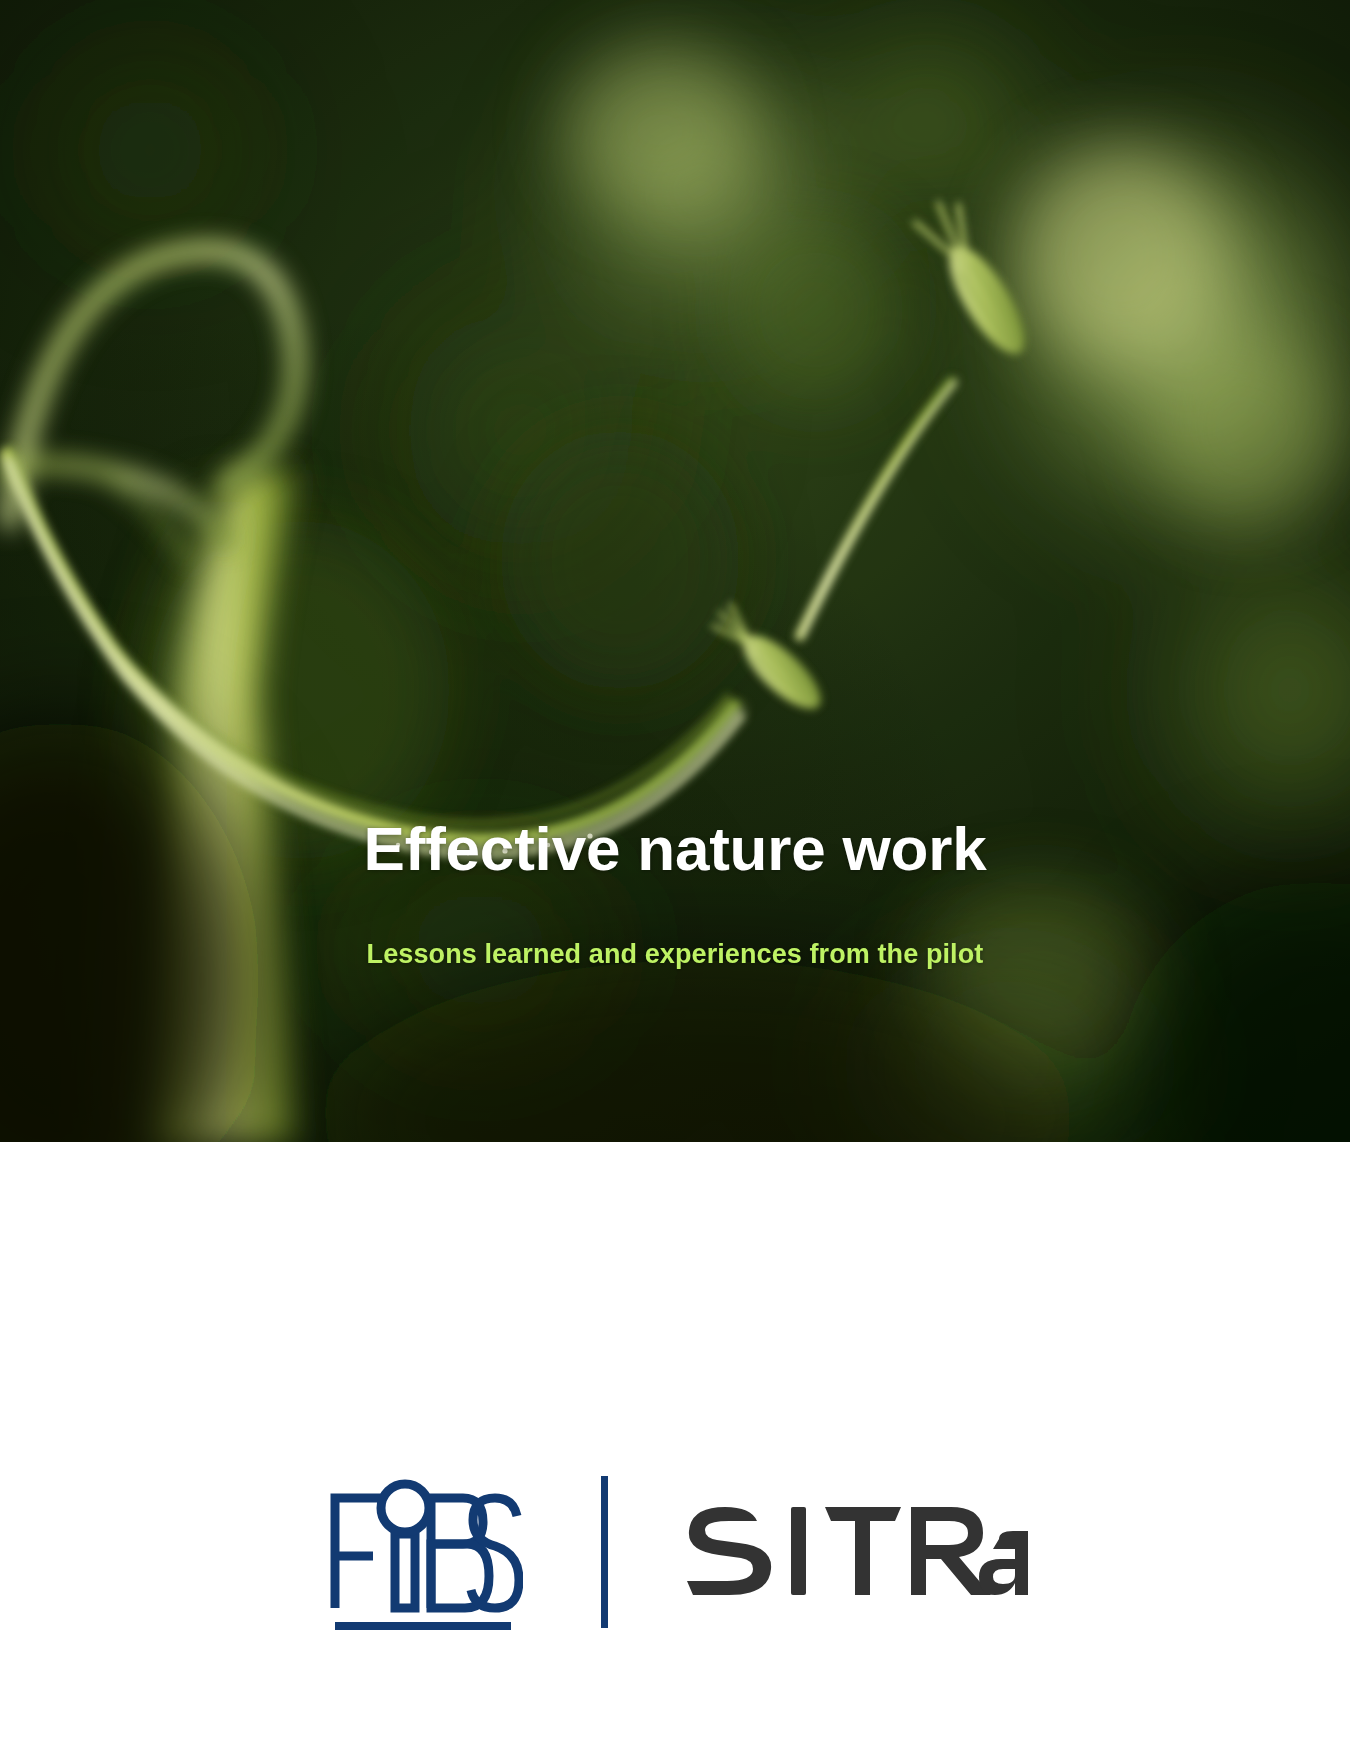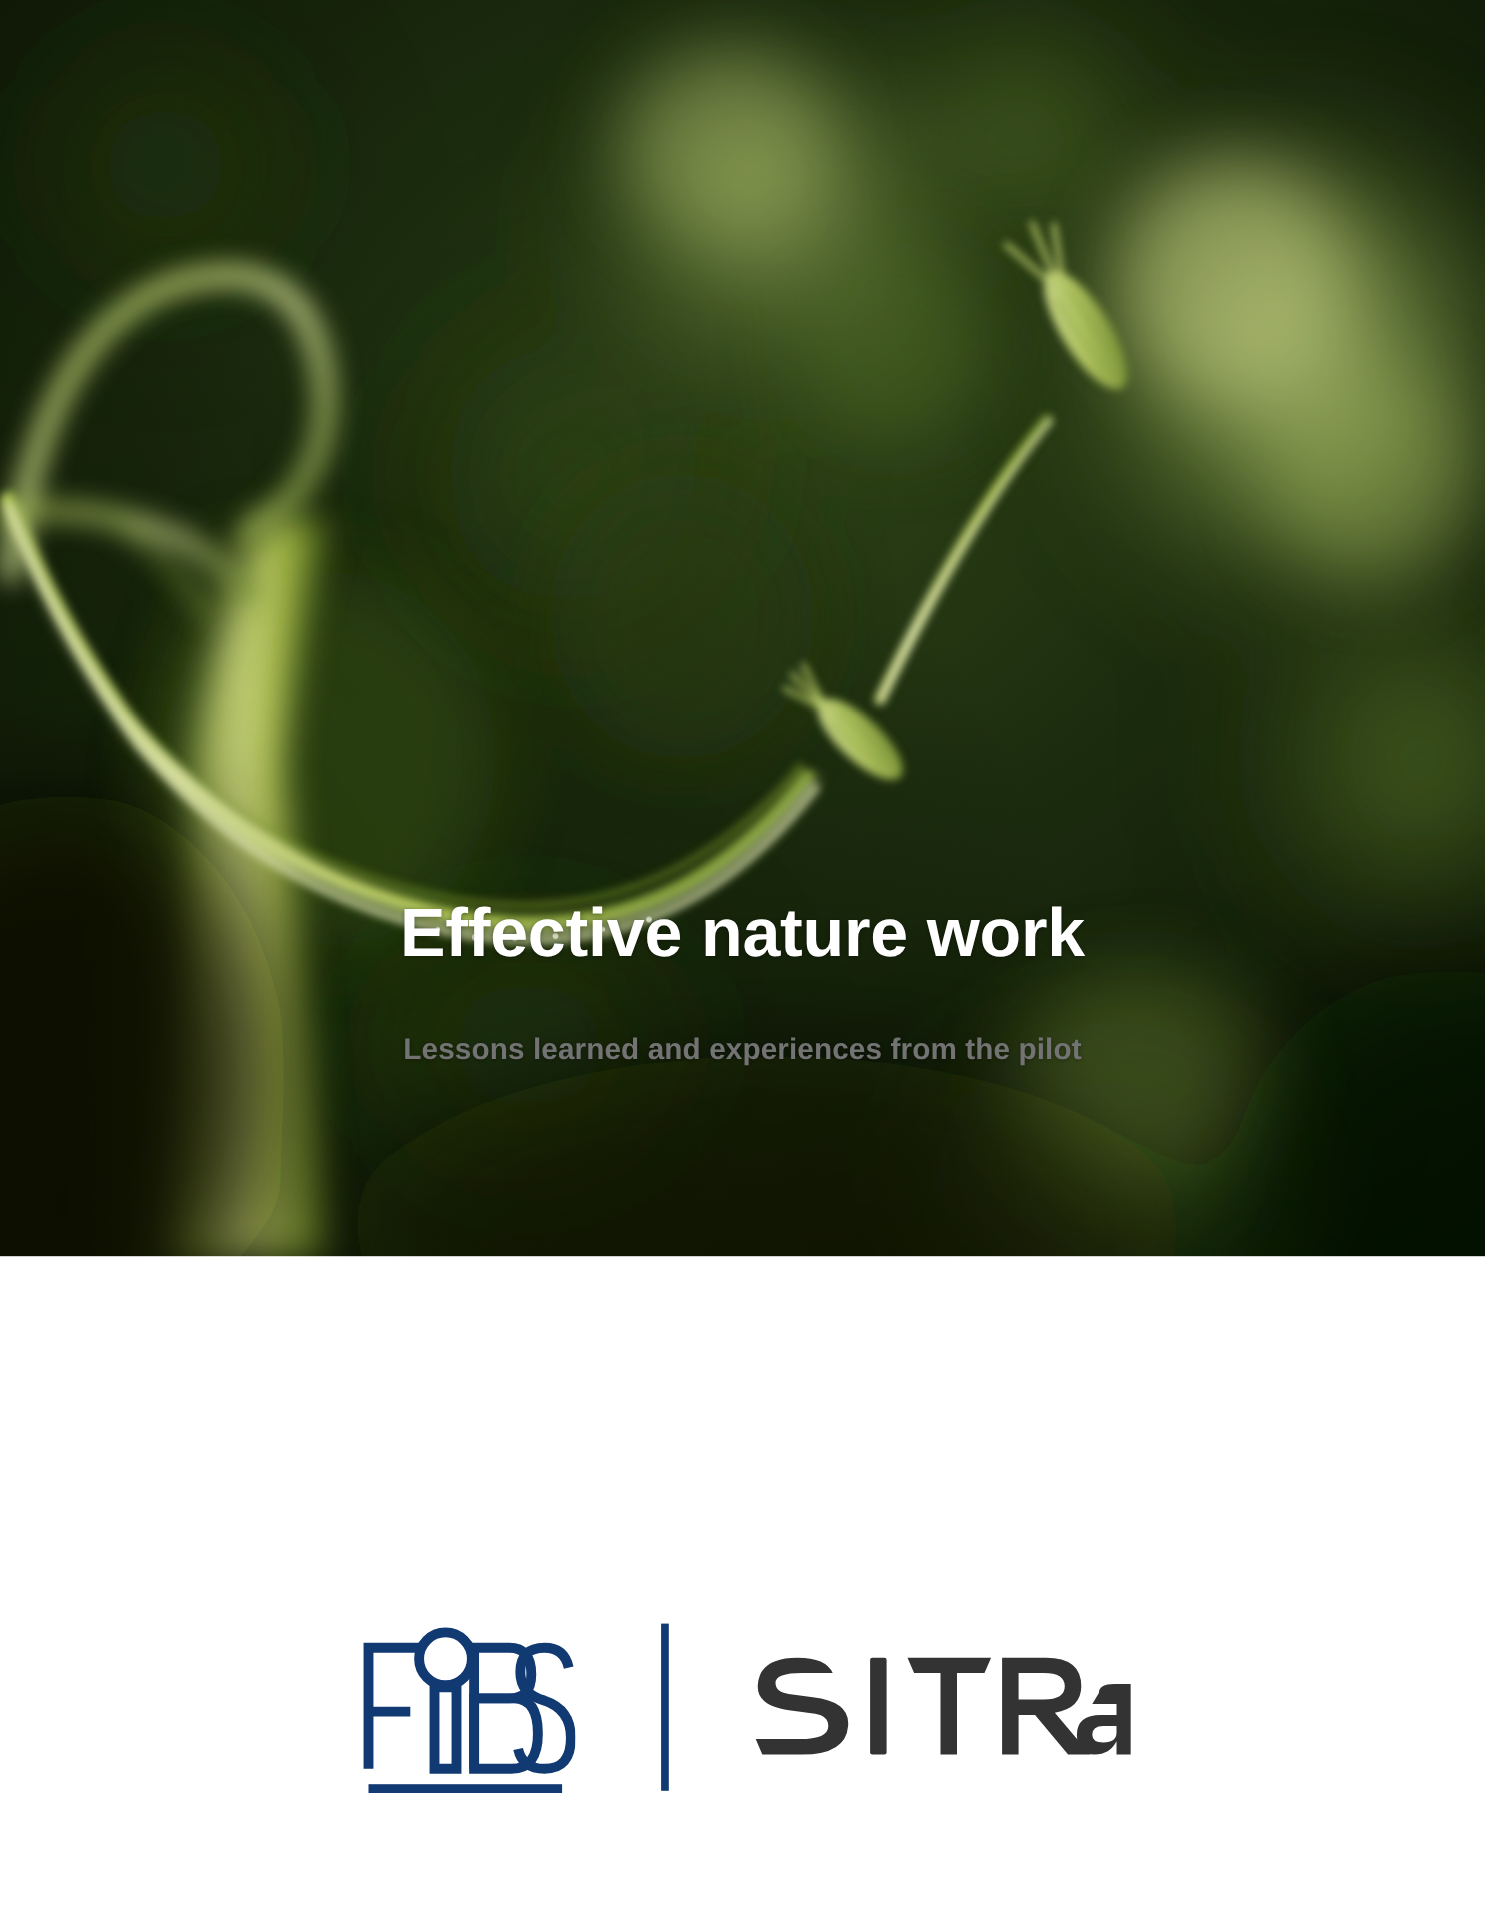--- a/index.html
+++ b/index.html
@@ -53,21 +53,21 @@
     font-family: "Liberation Sans", sans-serif;
     font-weight: bold;
     font-size: 62px;
     line-height: 74px;
     letter-spacing: -0.2px;
     text-shadow: 0 1px 5px rgba(0,0,0,0.35);
   }
   .cover-subtitle {
     margin: 0;
     padding-top: 48px;
-    color: #737373;
+    color: #bef264;
     font-family: "Liberation Sans", sans-serif;
     font-weight: bold;
     font-size: 27px;
     line-height: 40px;
     letter-spacing: 0.1px;
     text-shadow: 0 1px 4px rgba(0,0,0,0.35);
   }
   .cover-subtitle .sub-line {
     display: block;
   }

